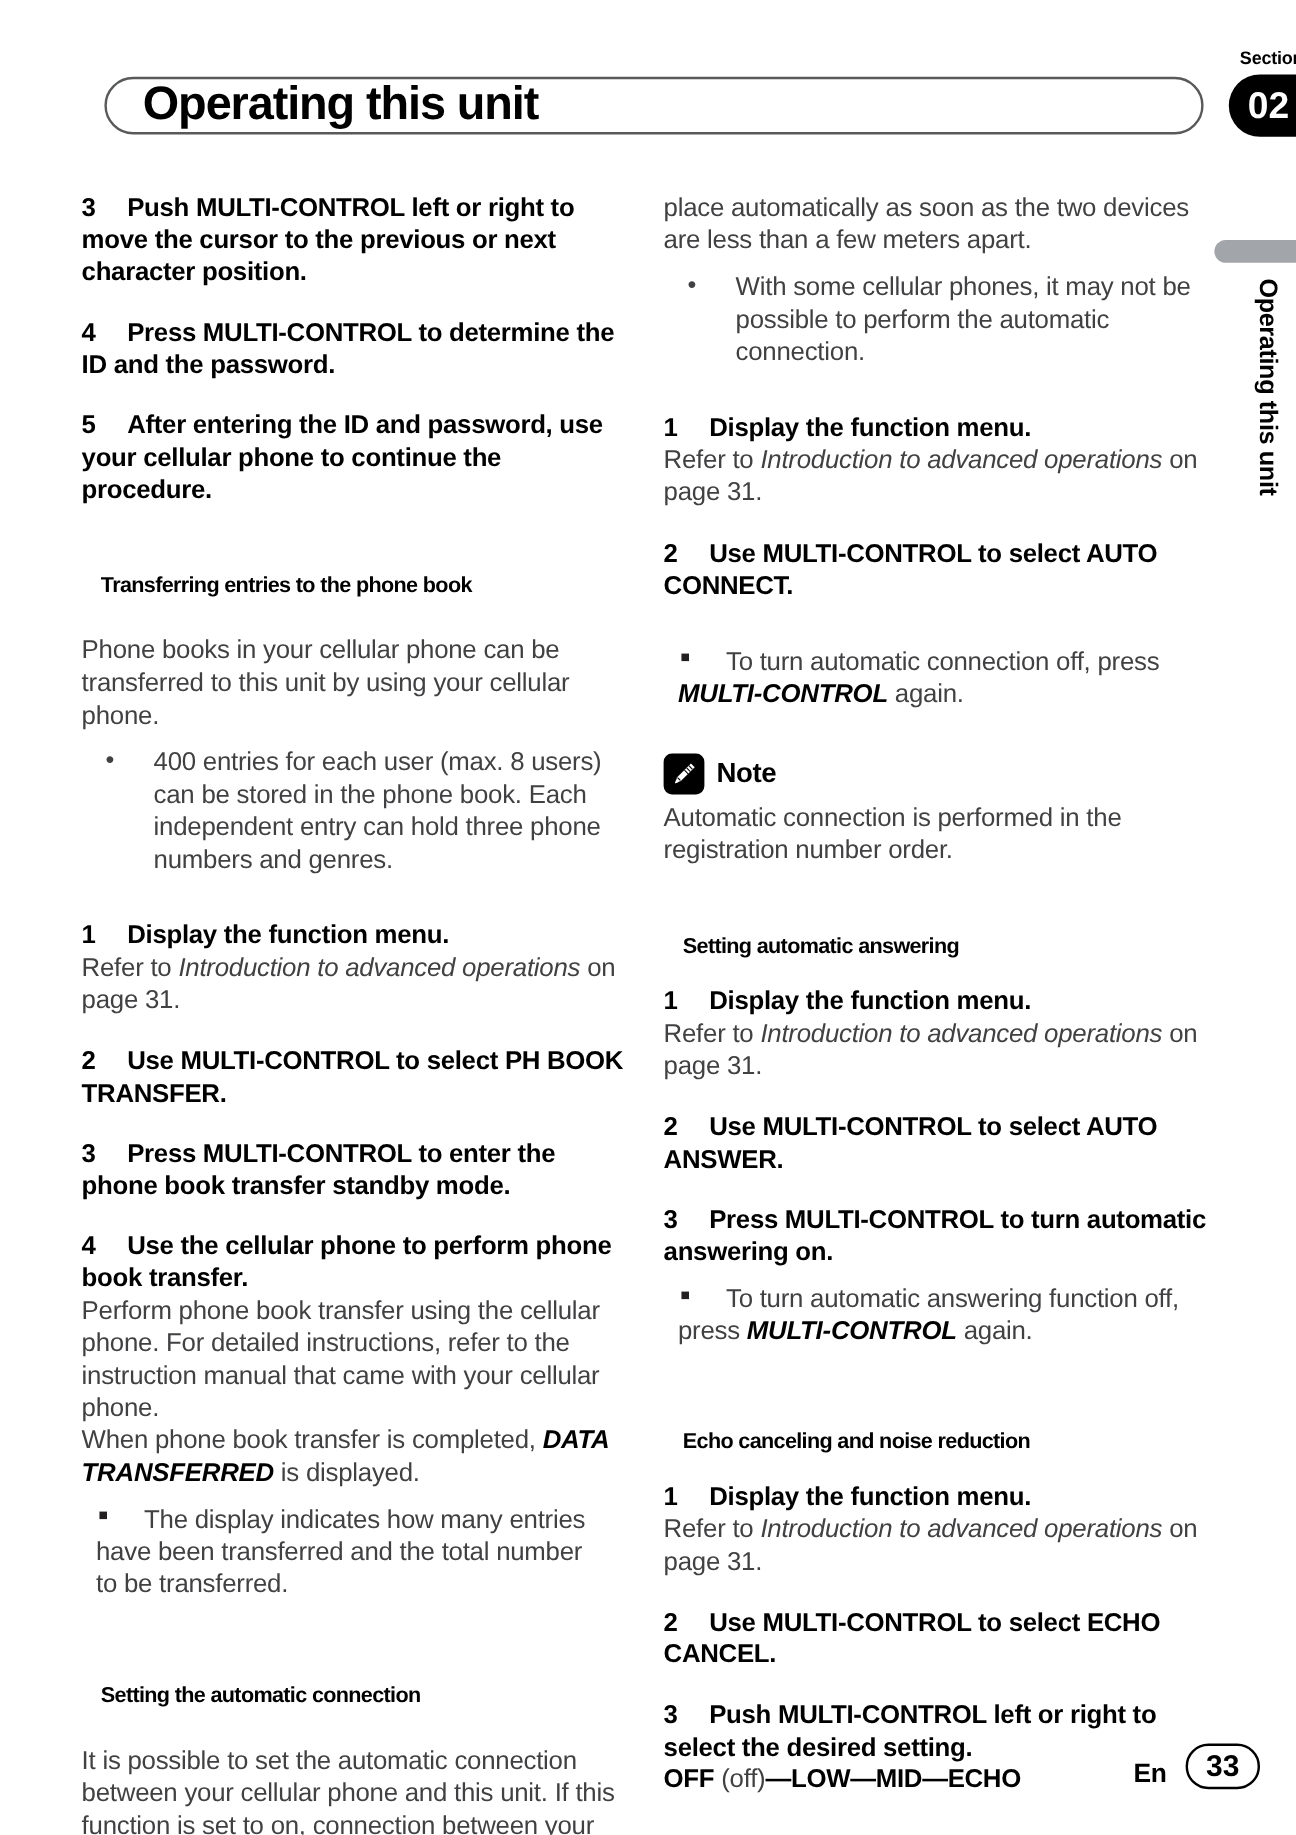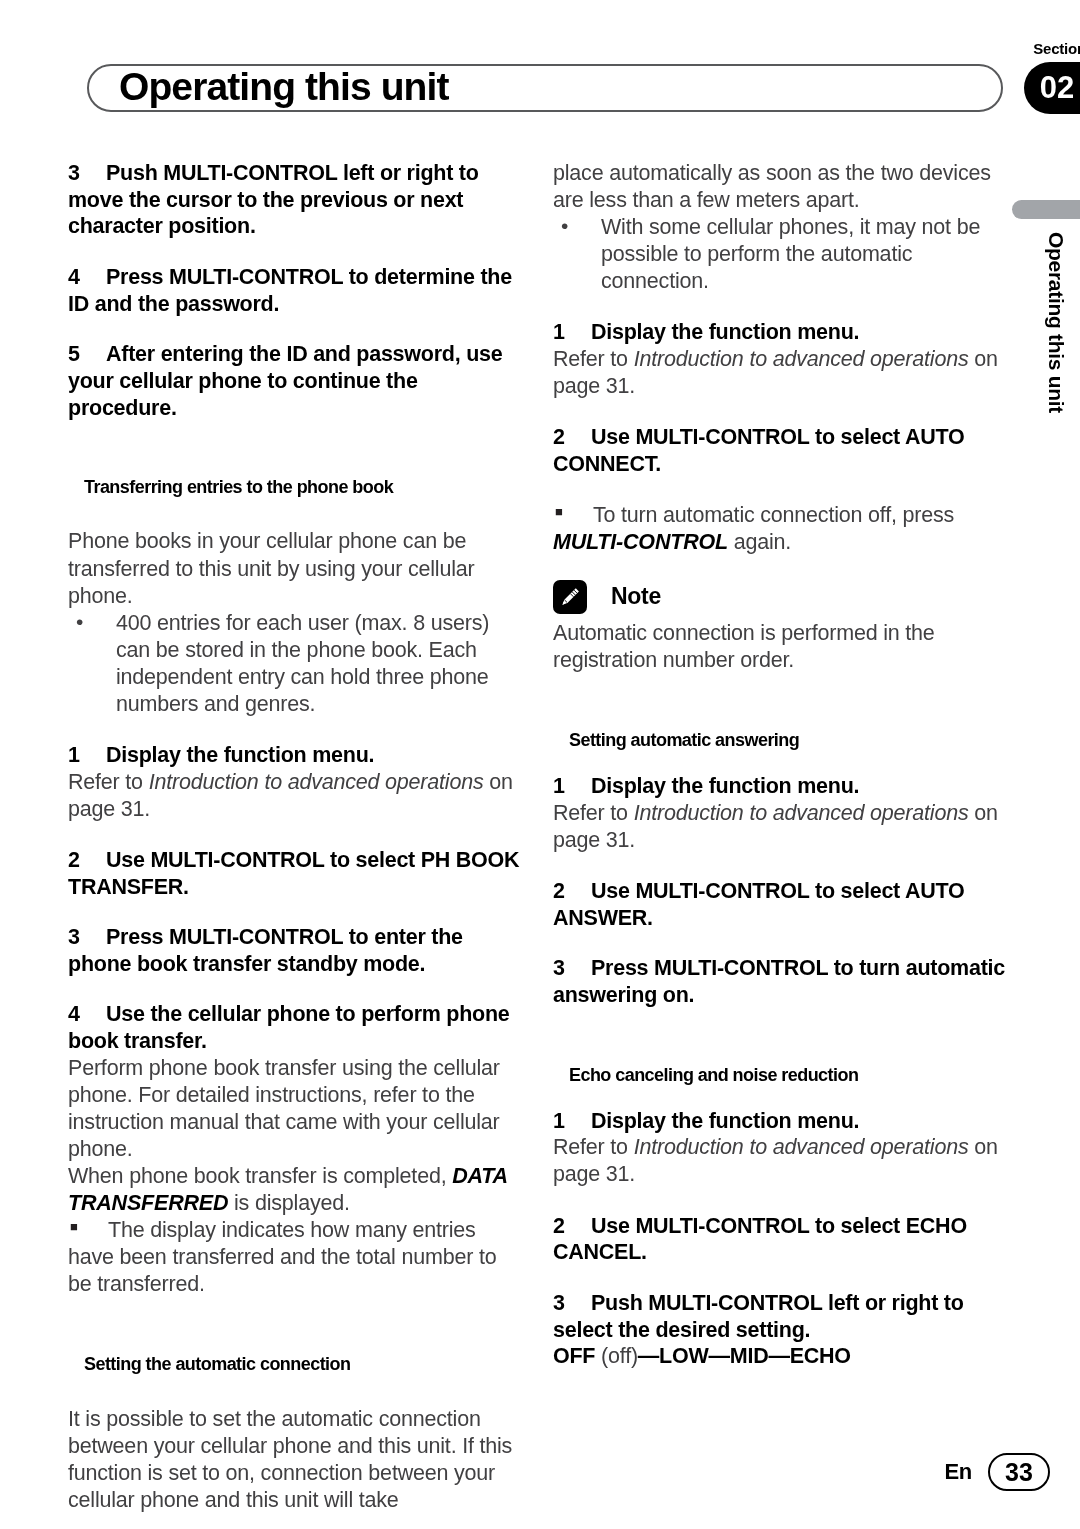--- a/index.html
+++ b/index.html
@@ -136,21 +136,21 @@
     font-weight: bold;
     color: #000;
     font-style: italic;
   }
   .bullet-dot, .bullet-sq {
     position: relative;
     font-size: 21.5px;
     line-height: 1.26;
     letter-spacing: -0.2px;
     color: #414042;
-    margin: 0;
+    margin: 12px;
   }
   .bullet-dot {
     padding-left: 48px;
   }
   .bullet-dot::before {
     content: "\2022";
     position: absolute;
     left: 8px;
     top: -1px;
     font-size: 21px;
@@ -171,21 +171,21 @@
 
   .sp-xs { height: 6px; }
   .sp-s  { height: 14px; }
   .sp-m  { height: 24px; }
   .sp-xl { height: 40px; }
 
   
   .note-head {
     display: flex;
     align-items: center;
-    gap: 24px;
+    gap: 10px;
   }
   .note-icon {
     width: 34px;
     height: 34px;
     background: #000;
     border-radius: 7px;
     display: flex;
     align-items: center;
     justify-content: center;
     flex: none;
@@ -196,21 +196,21 @@
     color: #000;
     letter-spacing: -0.3px;
   }
 
   
   .footer {
     position: absolute;
     right: 30px;
     bottom: 38px;
     display: flex;
-    align-items: center;
+    align-items: flex-end;
     gap: 16px;
   }
   .footer-lang {
     font-size: 22px;
     font-weight: bold;
     color: #000;
     letter-spacing: -0.3px;
   }
   .footer-page {
     width: 62px;
@@ -351,20 +351,21 @@
 
   <p class="step">
     <span class="num">2</span><span>Use MULTI-CONTROL to select AUTO ANSWER.</span>
   </p>
   <div class="sp-m"></div>
 
   <p class="step">
     <span class="num">3</span><span>Press MULTI-CONTROL to turn automatic answering on.</span>
   </p>
 
+  <p class="bullet-sq"><span>To turn automatic answering function off, press </span><b class="bold-inline">MULTI-CONTROL</b><span> again.</span></p>
   <div class="sp-xl"></div>
 
   <h2 class="h2">Echo canceling and noise reduction</h2>
   <div class="sp-xs"></div>
 
   <p class="step">
     <span class="num">1</span><span>Display the function menu.</span>
   </p>
   <p class="body"><span>Refer to </span><i>Introduction to advanced operations</i><span> on page 31.</span></p>
   <div class="sp-m"></div>

